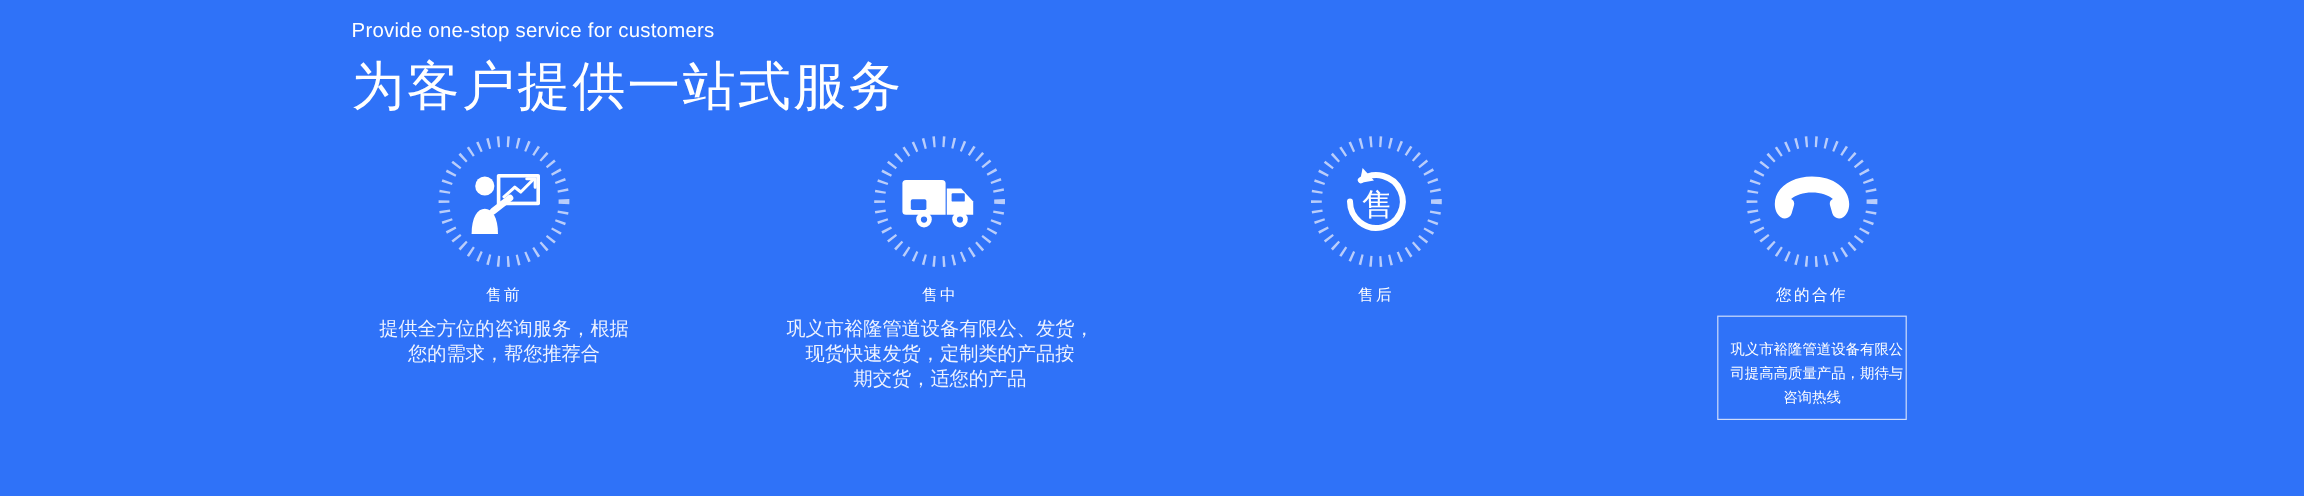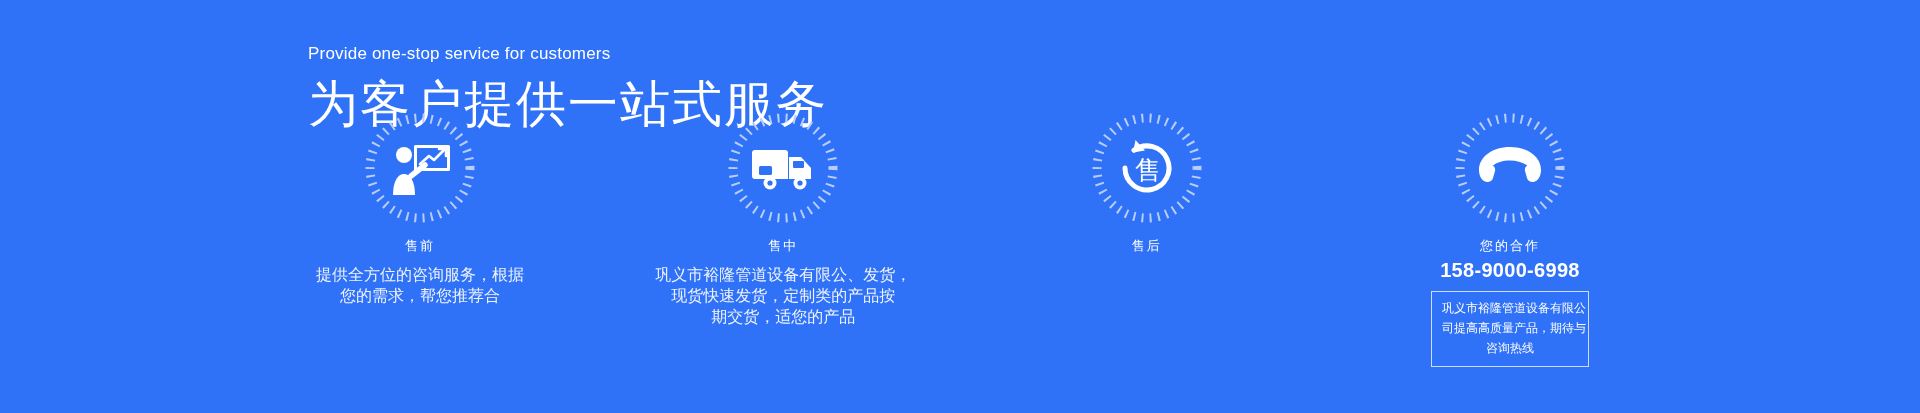--- a/index.html
+++ b/index.html
@@ -6,32 +6,32 @@
   html,body { width:1920px; height:413px; }
   body {
     background:#2f72f8;
     font-family:"Liberation Sans","DejaVu Sans",sans-serif;
     color:#ffffff;
     overflow:hidden;
     position:relative;
   }
   .banner { position:relative; width:1920px; height:413px; }
 
-  .header { position:absolute; left:308px; top:16px;margin-top:28px; }
+  .header { position:absolute; left:293px; top:16px; }
   .eyebrow {
     font-size:17px;
     font-weight:400;
     letter-spacing:.2px;
     color:#ffffff;
     white-space:nowrap;
     line-height:1.2;
   }
   .headline {
     margin-top:9px;
-    font-size:50px;
+    font-size:44px;
     font-weight:400;
     letter-spacing:2px;
     color:#ffffff;
     white-space:nowrap;
     line-height:1.25;
   }
 
   .columns {
     position:absolute;
     left:270px;
@@ -90,21 +90,21 @@
     margin-top:2px;
     font-size:20px;
     font-weight:bold;
     letter-spacing:.3px;
     color:#ffffff;
     line-height:1.3;
   }
   .company-box {
     margin-top:8px;
     border:1px solid #cfdcfb;
-    padding:6px 10px 8px;
+    padding:17px 10px 8px;
     width:158px;
     font-size:12px;
     line-height:20px;
     color:#ffffff;
     text-align:center;
   }
   .company-box div { white-space:nowrap; }
 </style>
 </head>
 <body>
@@ -192,21 +192,20 @@
         <div class="glyph">
           <svg width="70" height="52" viewBox="0 0 70 52">
             <path d="M35 5 C17 5 4 15 4 28 C4 33 6 37 9 39 C12 41 17 40 18 36 L20 29
                      C20.6 26.6 19.6 24.6 17.6 23.8 C21.6 20.4 27.6 18.4 35 18.4
                      C42.4 18.4 48.4 20.4 52.4 23.8 C50.4 24.6 49.4 26.6 50 29
                      L52 36 C53 40 58 41 61 39 C64 37 66 33 66 28 C66 15 53 5 35 5 Z" fill="#ffffff"></path>
           </svg>
         </div>
       </div>
       <div class="col-title">您的合作</div>
-      <div class="hotline-num">158-9000-6998</div>
       <div class="company-box">
         <div>巩义市裕隆管道设备有限公</div>
         <div>司提高高质量产品，期待与</div>
         <div>咨询热线</div>
       </div>
     </div>
 
   </div>
 </div>
 

